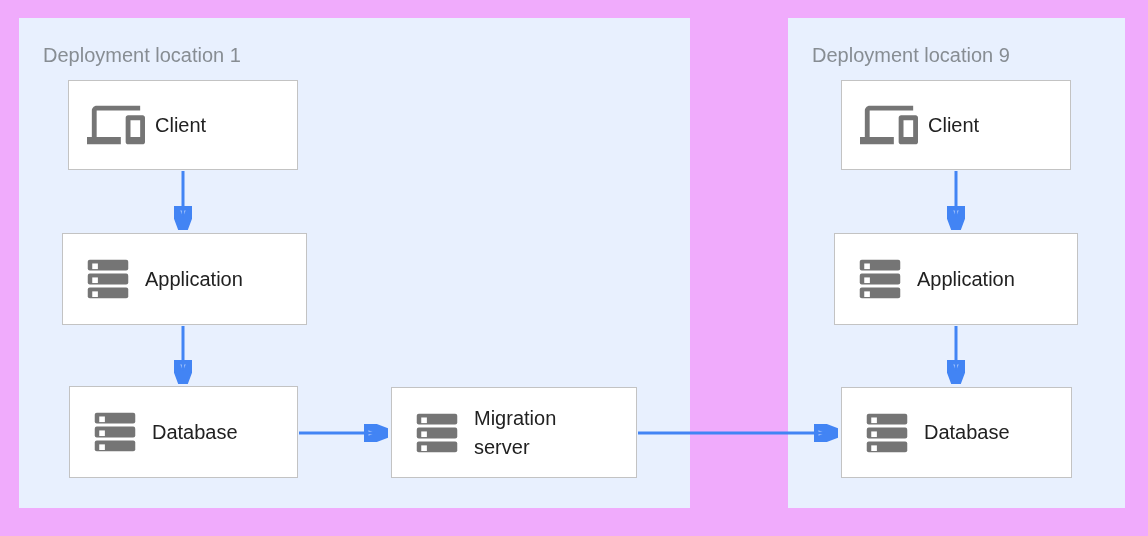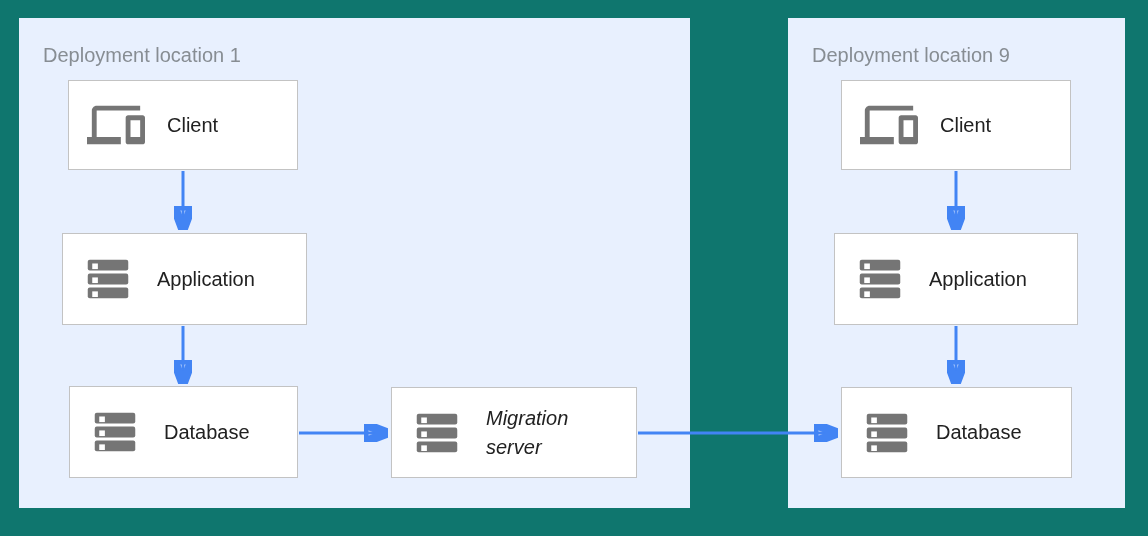--- a/index.html
+++ b/index.html
@@ -9,21 +9,21 @@
     --icon-color:#757575;
     --title-color:#878d93;
     --label-color:#212121;
   }
   *{margin:0;padding:0;box-sizing:border-box;}
   html,body{background:#ffffff;}
   .canvas{
     position:relative;
     width:1148px;height:536px;
     font-family:"Liberation Sans","DejaVu Sans",sans-serif;
-    background:#0f766e;
+    background:#f0abfc;
     overflow:hidden;
   }
   .region{
     position:absolute;
     background:var(--region-bg);
   }
   .region-1{left:19px;top:18px;width:671px;height:490px;}
   .region-2{left:788px;top:18px;width:337px;height:490px;}
   .region-title{
     position:absolute;
@@ -32,36 +32,36 @@
     color:var(--title-color);
     white-space:nowrap;
   }
   .node{
     position:absolute;
     background:#ffffff;
     border:1px solid var(--box-border);
     display:flex;
     align-items:center;
     padding-left:18px;
-    gap:22px;
+    gap:10px;
   }
   .node-label{
     font-size:20px;
     color:var(--label-color);
     line-height:1.45;
   }
   .icon{display:flex;align-items:center;color:var(--icon-color);}
   .n-client1{left:68px;top:80px;width:230px;height:90px;}
   .n-app1{left:62px;top:233px;width:245px;height:92px;}
   .n-db1{left:69px;top:386px;width:229px;height:92px;}
   .n-migration{left:391px;top:387px;width:246px;height:91px;}
   .n-client2{left:841px;top:80px;width:230px;height:90px;}
   .n-app2{left:834px;top:233px;width:244px;height:92px;}
   .n-db2{left:841px;top:387px;width:231px;height:91px;}
-  .n-migration .node-label{max-width:112px;font-style:italic;}
+  .n-migration .node-label{max-width:112px;}
   .arrows{position:absolute;left:0;top:0;width:1148px;height:536px;pointer-events:none;}
   .arrows path{stroke:var(--arrow);stroke-width:3;fill:none;}
   .arrowhead-shape{fill:var(--arrow);}
 </style>
 </head>
 <body>
 
 <div class="canvas">
 
   <section class="region region-1">

